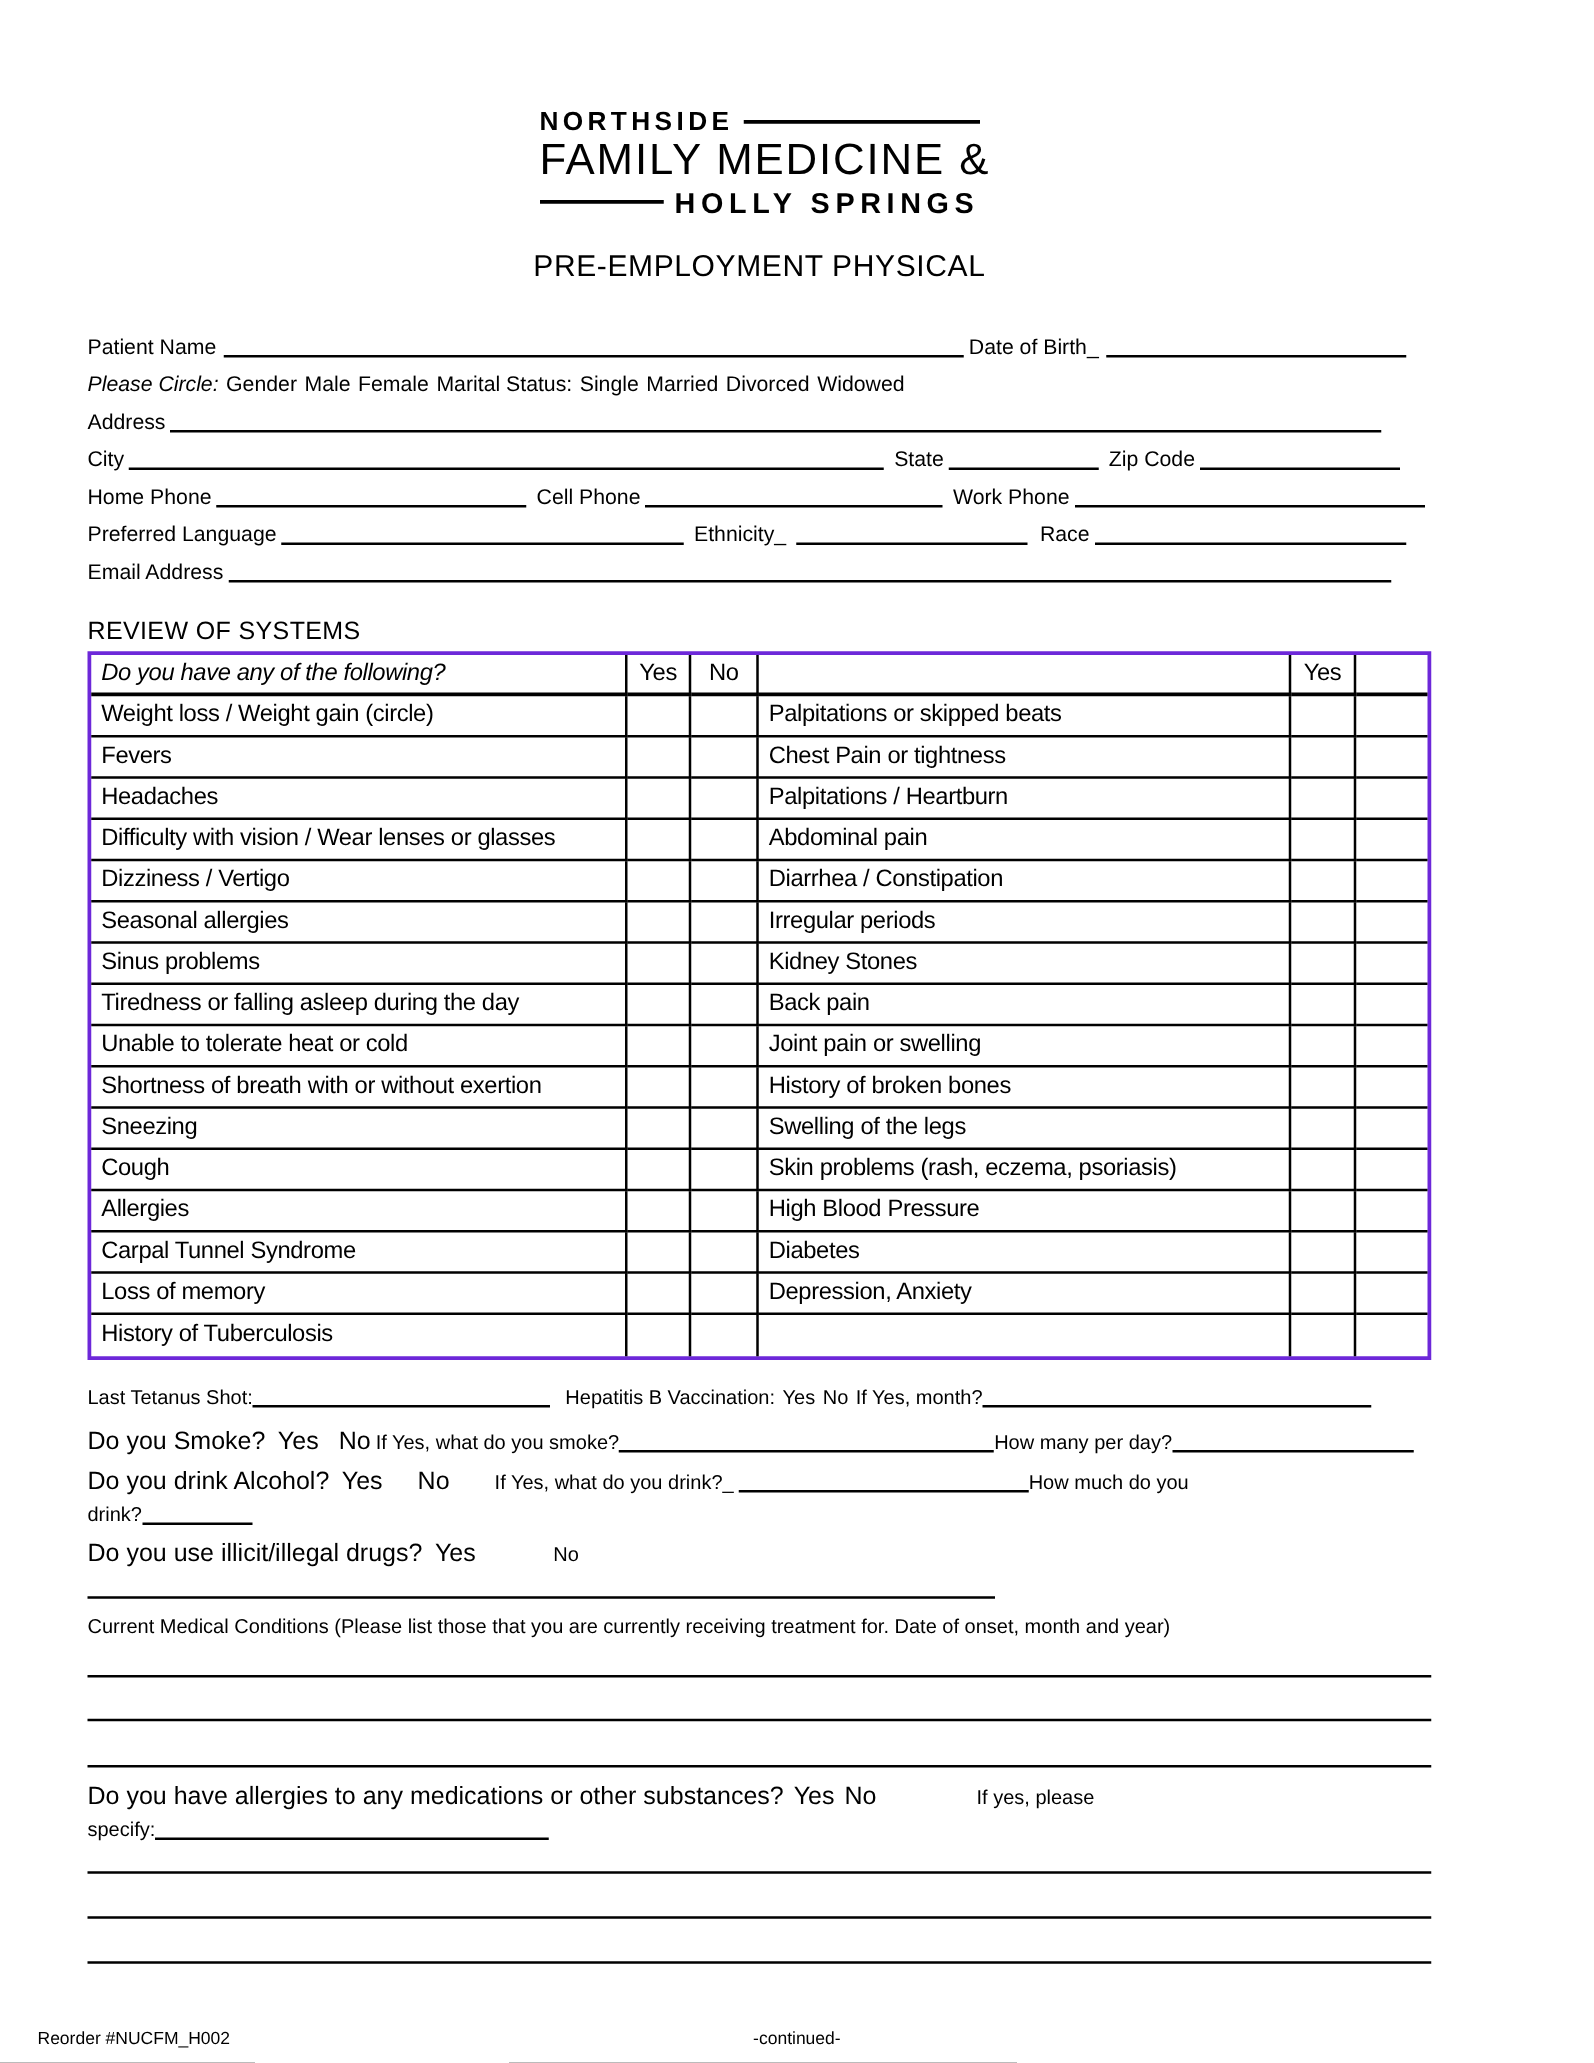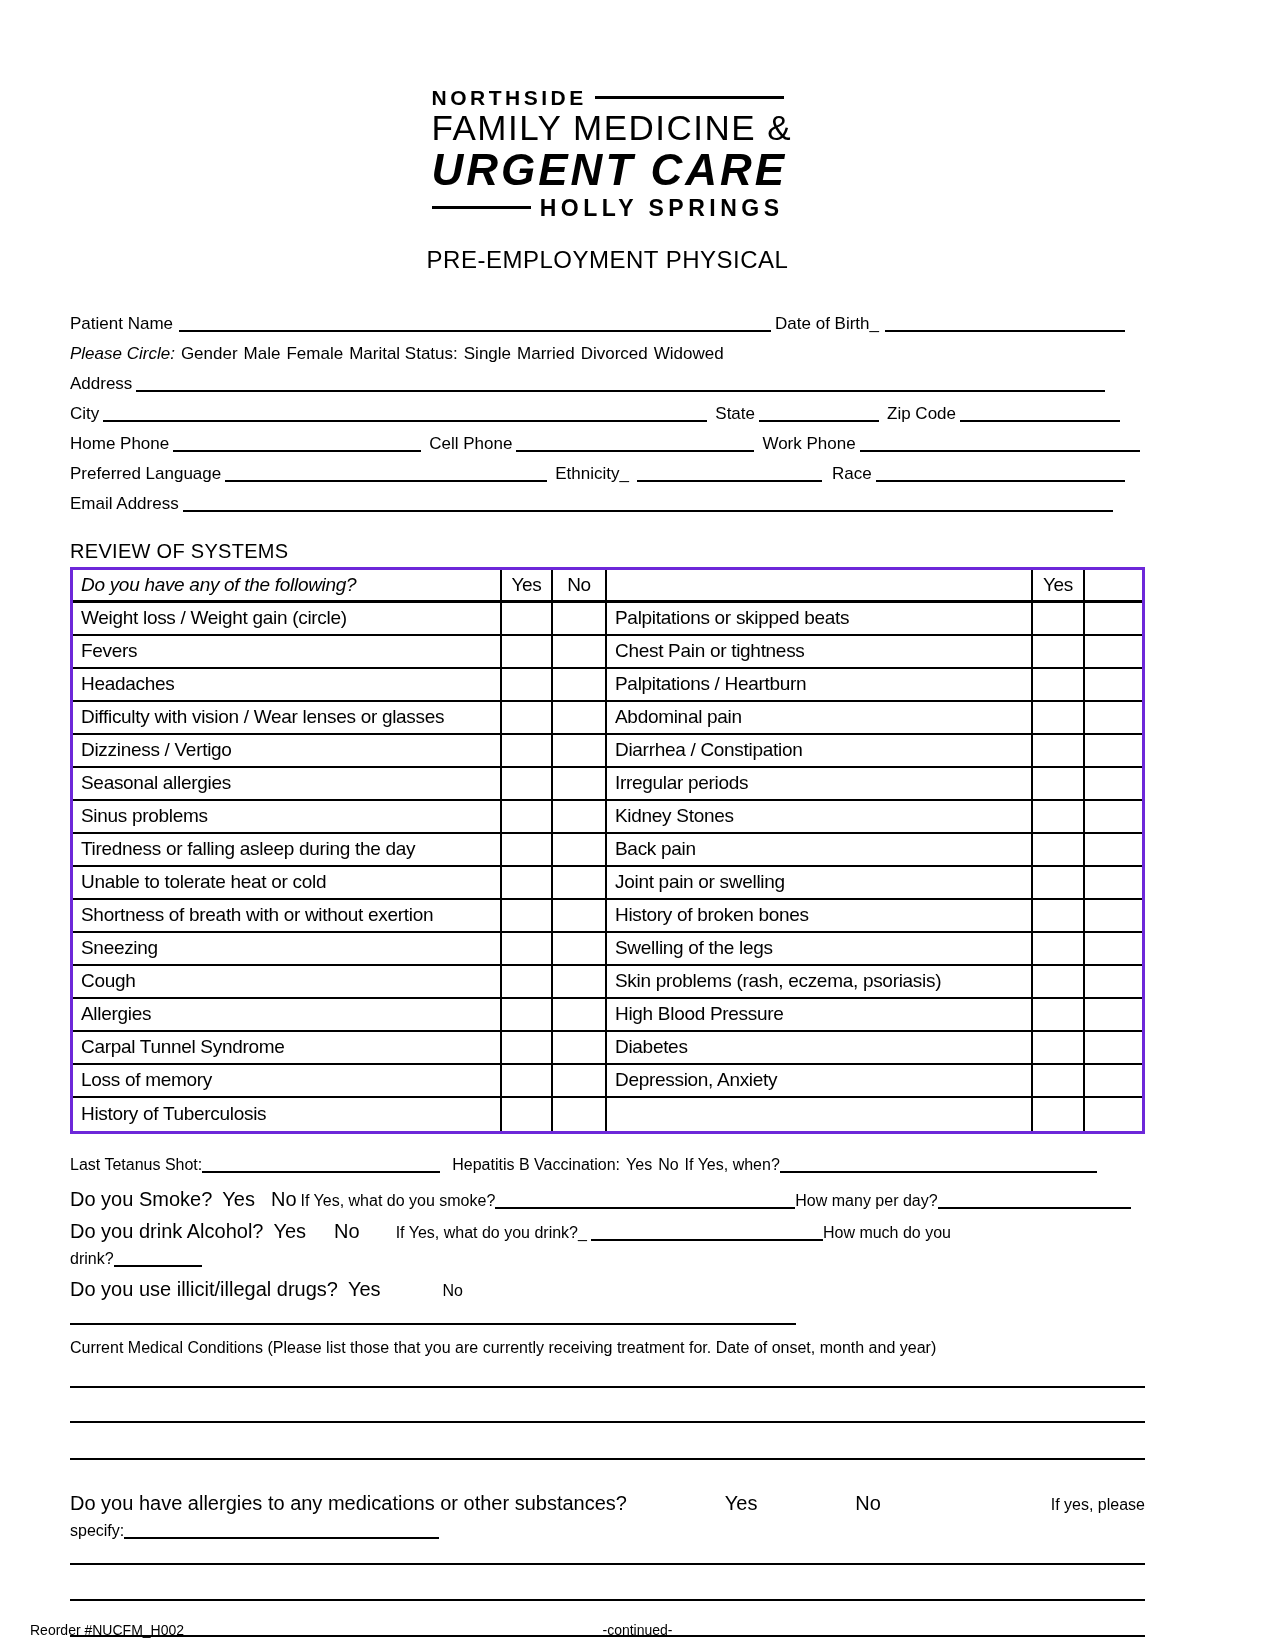--- a/index.html
+++ b/index.html
@@ -56,21 +56,20 @@
 
 <div class="page">
   <div class="content">
 
     <div class="logo">
       <div class="logo-row1">
         <span class="logo-northside">NORTHSIDE</span>
         <span class="logo-rule"></span>
       </div>
       <div class="logo-fam">FAMILY MEDICINE &amp;</div>
-      <div class="logo-urgent">URGENT CARE</div>
       <div class="logo-row4">
         <span class="logo-rule2"></span>
         <span class="logo-holly">HOLLY SPRINGS</span>
       </div>
     </div>
 
     <div class="form-title">PRE-EMPLOYMENT PHYSICAL</div>
 
     <div class="patient">
       <div class="row">
@@ -229,21 +228,21 @@
         <div class="cell box"></div>
         <div class="cell box"></div>
       </div>
 
     <div class="q-row q" style="margin-top:22px;height:28px;">
       <span>Last Tetanus Shot:</span>
       <span class="fill" style="width:238px;"></span>
       <span class="ml12">Hepatitis B Vaccination:</span>
       <span class="ml6">Yes</span>
       <span class="ml6">No</span>
-      <span class="ml6">If Yes, when?</span>
+      <span class="ml6">If Yes, month?</span>
       <span class="fill grow" style="margin-right:48px;"></span>
     </div>
 
     <div class="q-row" style="margin-top:4px;height:32px;">
       <span class="big">Do you Smoke?</span>
       <span class="big ml10">Yes</span>
       <span class="big ml16">No</span>
       <span class="q ml4">If Yes, what do you smoke?</span>
       <span class="fill" style="width:300px;"></span>
       <span class="q">How many per day?</span>
@@ -269,21 +268,21 @@
       <span class="q" style="margin-left:62px;">No</span>
     </div>
 
     <div class="short-line"></div>
 
     <div class="q" style="margin-top:14px;">Current Medical Conditions (Please list those that you are currently receiving treatment for. Date of onset, month and year)</div>
     <div class="blank-line" style="margin-top:28px;"></div>
     <div class="blank-line" style="margin-top:32px;"></div>
     <div class="blank-line" style="margin-top:34px;"></div>
 
-    <div class="q-row" style="margin-top:32px;height:30px;justify-content:space-between;">
+    <div class="q-row" style="margin-top:12px;height:30px;">
       <span class="big">Do you have allergies to any medications or other substances?</span>
       <span class="big ml8">Yes</span>
       <span class="big ml8">No</span>
       <span class="q" style="margin-left:80px;">If yes, please</span>
     </div>
     <div class="q-row q" style="height:28px;">
       <span>specify:</span>
       <span class="fill" style="width:315px;"></span>
     </div>
     <div class="blank-line" style="margin-top:12px;"></div>

